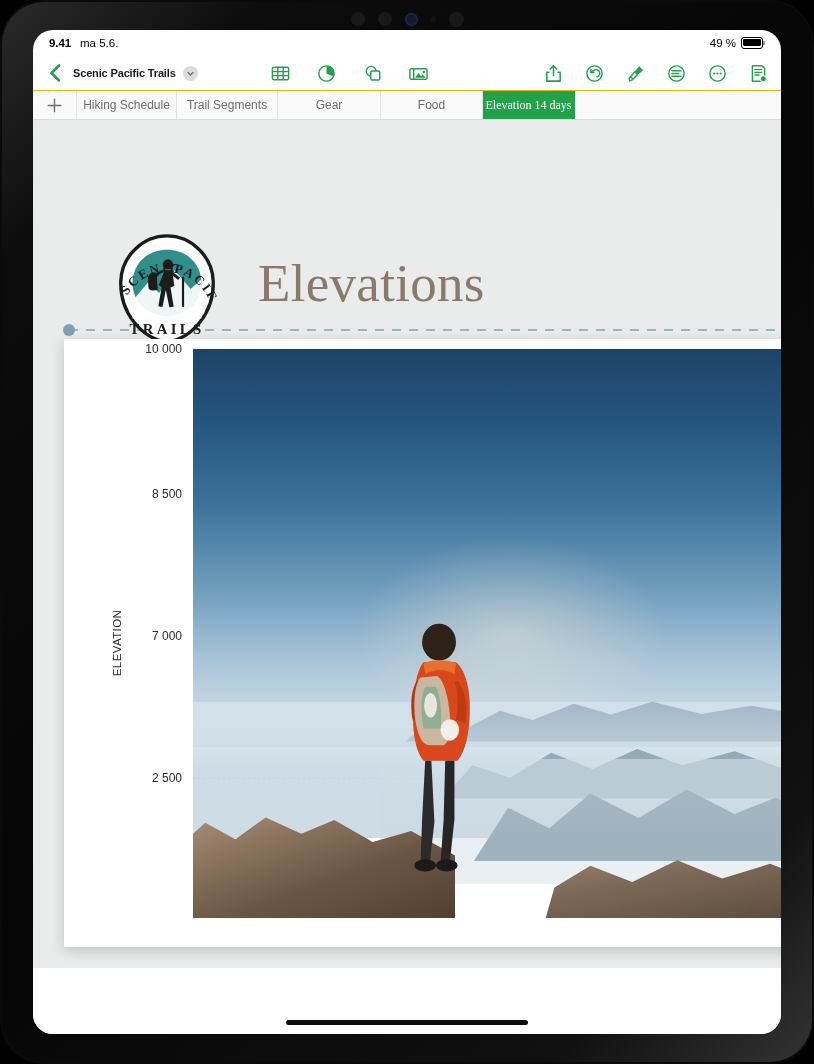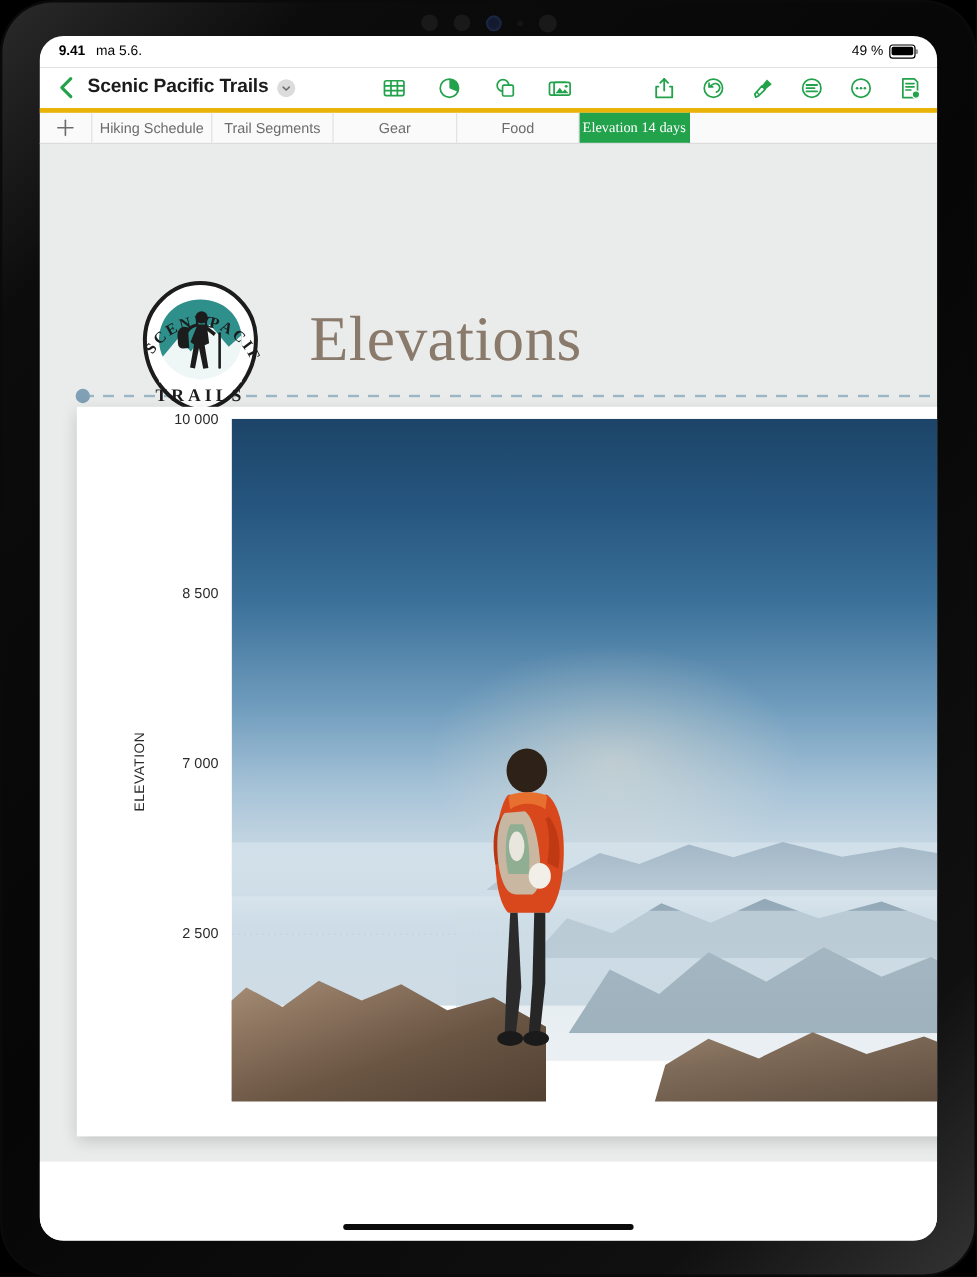--- a/index.html
+++ b/index.html
@@ -24,21 +24,21 @@
   .sensor { border-radius:50%; background:#191919; }
   .s-a { width:14px; height:14px; }
   .s-b { width:14px; height:14px; }
   .s-c { width:13px; height:13px; background:#131a2e; box-shadow:inset 0 0 3px #2c3f6b; }
   .s-d { width:5px;  height:5px;  background:#141414; }
   .s-e { width:15px; height:15px; }
 
   
   #screen {
     position:absolute; left:33px; top:30px; width:748px; height:1004px;
-    background:#404040; border-radius:20px; overflow:hidden;
+    background:#0f172a; border-radius:20px; overflow:hidden;
   }
 
   
   #statusbar {
     position:absolute; left:0; top:0; width:100%; height:26px;
     display:flex; align-items:center; background:#fff;
     font-size:11.5px; color:#000; padding:0 16px;
   }
   #sb-left { display:flex; align-items:baseline; gap:9px; }
   #sb-time { font-weight:600; letter-spacing:-.1px; }
@@ -52,38 +52,38 @@
   }
   #batt-fill { position:absolute; left:1.6px; top:1.6px; width:18.2px; height:7.1px; background:#000; border-radius:1.4px; }
   #batt-cap { position:absolute; right:0; top:3.6px; width:1.6px; height:4.2px; background:#000; border-radius:0 1px 1px 0; opacity:.42; }
 
   
   #navbar {
     position:absolute; left:0; top:26px; width:100%; height:34px;
     display:flex; align-items:center; background:#fff; padding:0 12px;
   }
   #back-chevron { width:20px; height:22px; flex:none; cursor:pointer; }
-  #doc-title { font-size:16px; font-weight:700; color:#1b1b1b; margin-left:8px; letter-spacing:-.15px; white-space:nowrap; }
+  #doc-title { font-size:11px; font-weight:700; color:#1b1b1b; margin-left:8px; letter-spacing:-.15px; white-space:nowrap; }
   #title-dd {
     width:15px; height:15px; border-radius:50%; background:#dcdcdc;
     margin-left:7px; flex:none; display:flex; align-items:center; justify-content:center; cursor:pointer;
   }
   .tb-group { display:flex; align-items:center; }
   #tb-center { margin-left:72px; gap:24px; }
   #tb-right  { margin-left:auto; gap:19px; }
   .tb-btn {
     width:22px; height:22px; display:flex; align-items:center; justify-content:center;
     cursor:pointer; flex:none;
   }
 
   
   #tabbar {
     position:absolute; left:0; top:60px; width:100%; height:30px;
     display:flex; align-items:stretch; background:#fafafa;
-    border-top:4px solid #eab308; border-bottom:1px solid #dcdcdc;
+    border-top:1px solid #eab308; border-bottom:1px solid #dcdcdc;
   }
   #tab-add {
     width:44px; display:flex; align-items:center; justify-content:center;
     border-right:1px solid #e2e2e2; cursor:pointer; flex:none;
   }
   .tab {
     display:flex; align-items:center; justify-content:center;
     border-right:1px solid #e2e2e2; cursor:pointer;
     font-size:12px; color:#6c6c6c; padding:0 14px; white-space:nowrap; flex:none;
   }

